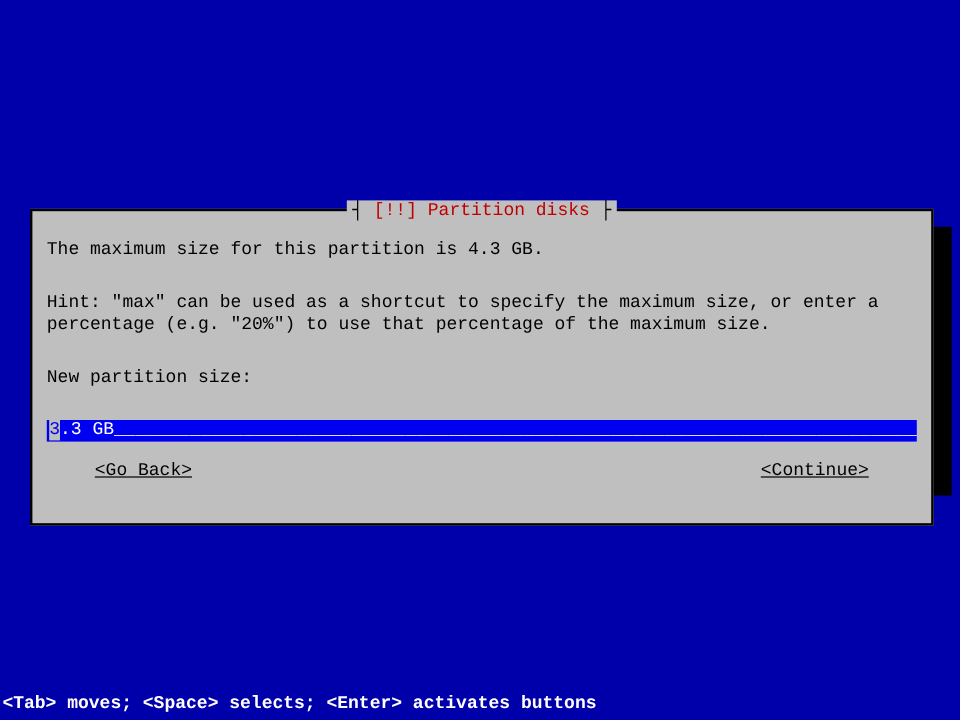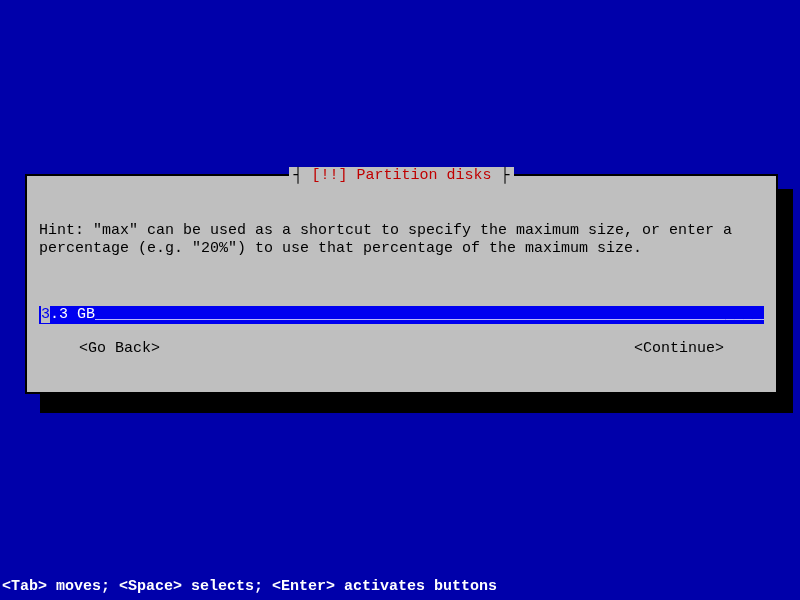--- a/index.html
+++ b/index.html
@@ -61,20 +61,21 @@
   .input-cursor {
     background: #bfbfbf;
     color: #0000f0;
   }
   .button-row {
     display: flex;
     justify-content: space-between;
     padding: 0 40px;
     margin-top: 16px;
     margin-bottom: 6px;
+    text-decoration: underline;
   }
   .button {
     color: #000;
     white-space: pre;
   }
   .footer {
     position: absolute;
     left: 2px;
     bottom: 4px;
     color: #fff;
@@ -85,23 +86,25 @@
 </head>
 <body>
 
 <div class="shadow"></div>
 
 <div class="dialog">
   <div class="title-wrap">
     <span class="title-inner">┤ <span class="title-red">[!!] </span><span class="title-red">Partition disks</span> ├</span>
   </div>
 
+  <div class="body-text">The maximum size for this partition is 4.3 GB.</div>
   <div class="body-text">&nbsp;</div>
   <div class="body-text">Hint: "max" can be used as a shortcut to specify the maximum size, or enter a percentage (e.g. "20%") to use that percentage of the maximum size.</div>
   <div class="body-text">&nbsp;</div>
+  <div class="body-text">New partition size:</div>
   <div class="body-text">&nbsp;</div>
 
   <div class="input-field"><span class="input-cursor">3</span><span>.3 GB__________________________________________________________________________________</span></div>
 
   <div class="button-row">
     <span class="button">&lt;Go Back&gt;</span>
     <span class="button">&lt;Continue&gt;</span>
   </div>
 </div>
 

